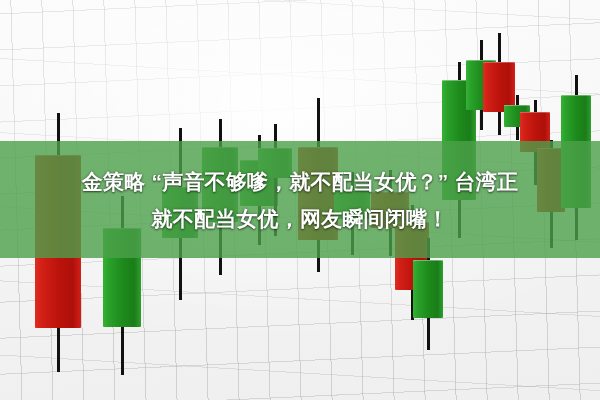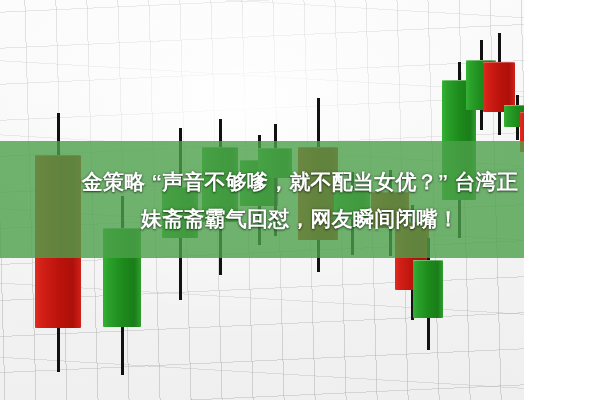--- a/index.html
+++ b/index.html
@@ -3,21 +3,21 @@
 <meta charset="utf-8">
 <title>Candlestick Chart Thumbnail</title>
 <style>
   html, body {
     margin: 0;
     padding: 0;
     background: #ffffff;
   }
   #stage {
     position: relative;
-    width: 524px;
+    width: 600px;
     height: 400px;
     overflow: hidden;
     background: #be185d;
     font-family: "Liberation Sans", "DejaVu Sans", sans-serif;
   }
 
   
   #bg-base {
     position: absolute;
     inset: 0;
@@ -206,16 +206,16 @@
       <div class="candle">
         <div class="wick" style="left: 574.5px; top: 75px; height: 165px;"></div>
         <div class="body up" style="left: 561px; top: 95px; width: 30px; height: 113px;"></div>
       </div>
     </div>
 
   <div id="banner-band" style="top: 141px; height: 117px; background: rgb(76, 160, 74); opacity: 0.8;"></div>
 
   <div id="headline" style="top: 163px; font-size: 21px; color: rgb(255, 255, 255); font-weight: bold;">
     <span class="headline-line">金策略 “声音不够嗲，就不配当女优？” 台湾正</span>
-    <span class="headline-line">妹斋斋霸气回怼，网友瞬间闭嘴！</span>
+    <span class="headline-line">就不配当女优，网友瞬间闭嘴！</span>
   </div>
 
 </div>
 
 </body></html>

